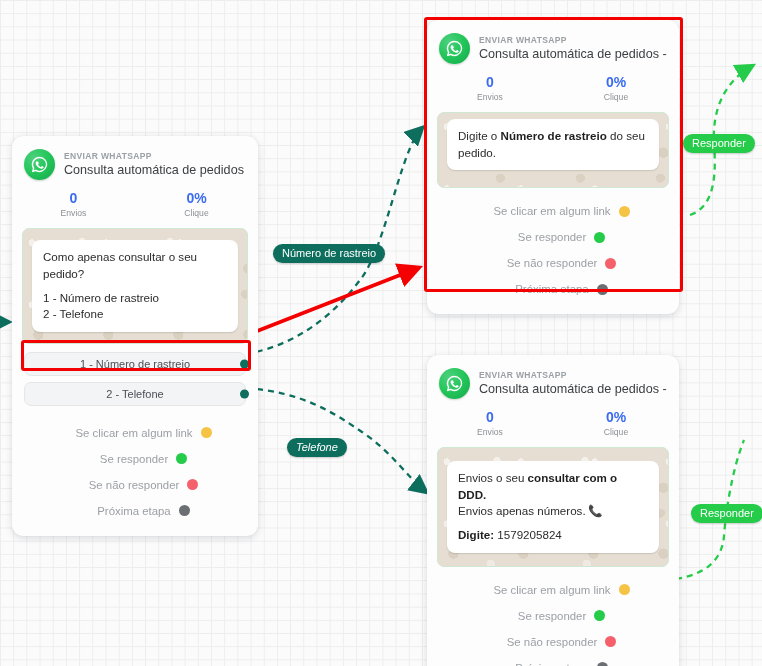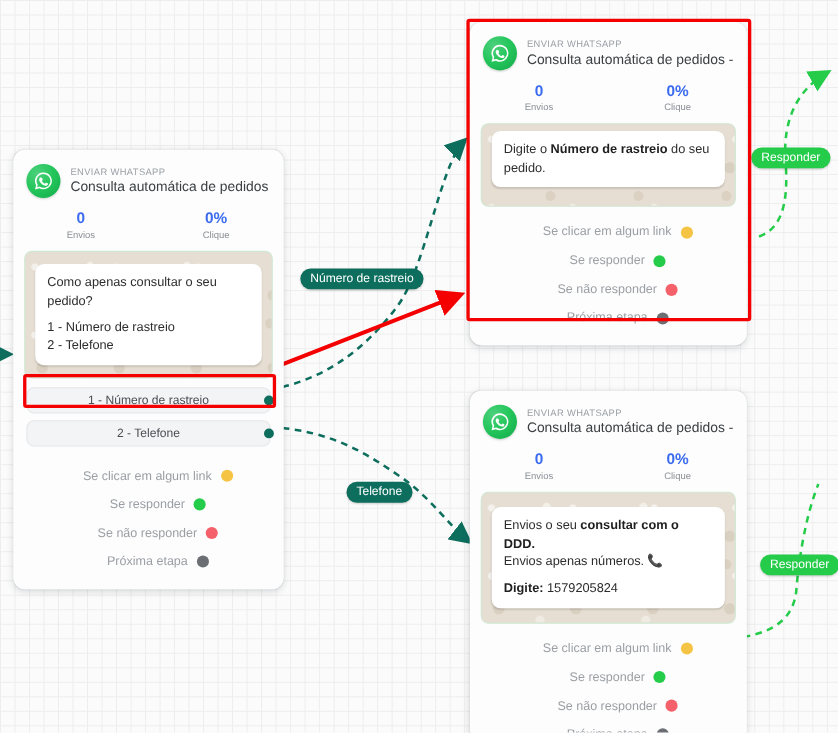--- a/index.html
+++ b/index.html
@@ -23,21 +23,21 @@
   }
   .node-head{display:flex;align-items:center;padding:13px 12px 4px 12px;}
   .wa-icon{
     width:31px;height:31px;border-radius:50%;flex:0 0 31px;
     background:radial-gradient(circle at 32% 28%, #4cd07d 0%, #25c75c 45%, #12a94a 100%);
     display:flex;align-items:center;justify-content:center;
     box-shadow:0 1px 2px rgba(0,0,0,.18);
   }
   .wa-icon svg{display:block}
   .head-text{margin-left:9px;line-height:1.12;overflow:hidden;}
-  .kicker{font-size:8.5px;letter-spacing:.35px;color:#9aa0a6;font-weight:400;text-transform:uppercase;}
+  .kicker{font-size:8.5px;letter-spacing:.35px;color:#9aa0a6;font-weight:700;text-transform:uppercase;}
   .title{font-size:12.6px;color:#3c4043;margin-top:2px;white-space:nowrap;}
 
   .stats{display:flex;padding:6px 0 8px 0;}
   .stat{flex:1;text-align:center;}
   .stat .val{font-size:14px;font-weight:bold;color:#3b6cf0;line-height:1.15;}
   .stat .lbl{font-size:8.6px;color:#8b9096;margin-top:2px;}
 
   
   .msg-wrap{
     margin:2px 10px 0 10px;border-radius:7px;border:1px solid #cfe8d4;
@@ -282,20 +282,20 @@
         <span class="out-dot" style="background:#f5616b"></span>
       </div>
       <div class="out-row">
         <span class="out-label">Próxima etapa</span>
         <span class="out-dot" style="background:#6b6f74"></span>
       </div>
     </div>
   </div>
 
   <div class="pill teal" style="left:273px;top:244px;">Número de rastreio</div>
-  <div class="pill teal" style="left:315px;top:438px;">Telefone</div>
+  <div class="pill teal" style="left:287px;top:438px;font-style:italic;">Telefone</div>
   <div class="pill green" style="left:683px;top:134px;">Responder</div>
   <div class="pill green" style="left:691px;top:504px;">Responder</div>
 
   <div class="red-box" style="left:424px;top:17px;width:259px;height:275px;"></div>
   <div class="red-box" style="left:21px;top:340px;width:230px;height:31px;"></div>
 
 </div>
 
 </body></html>

